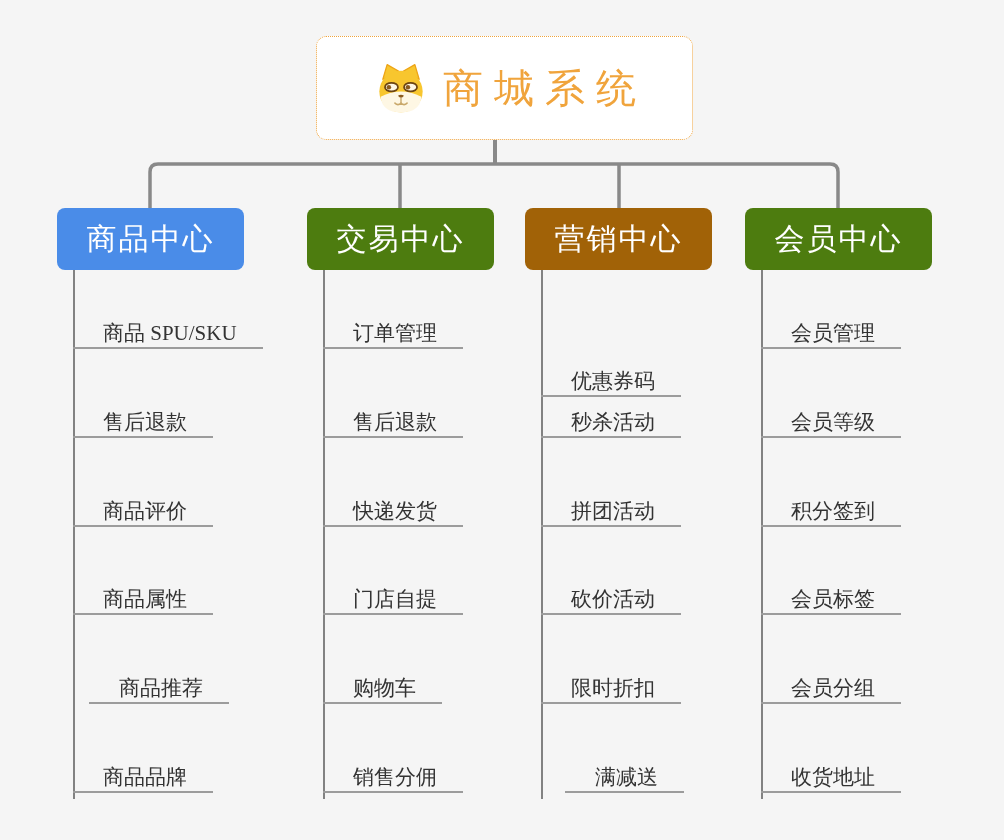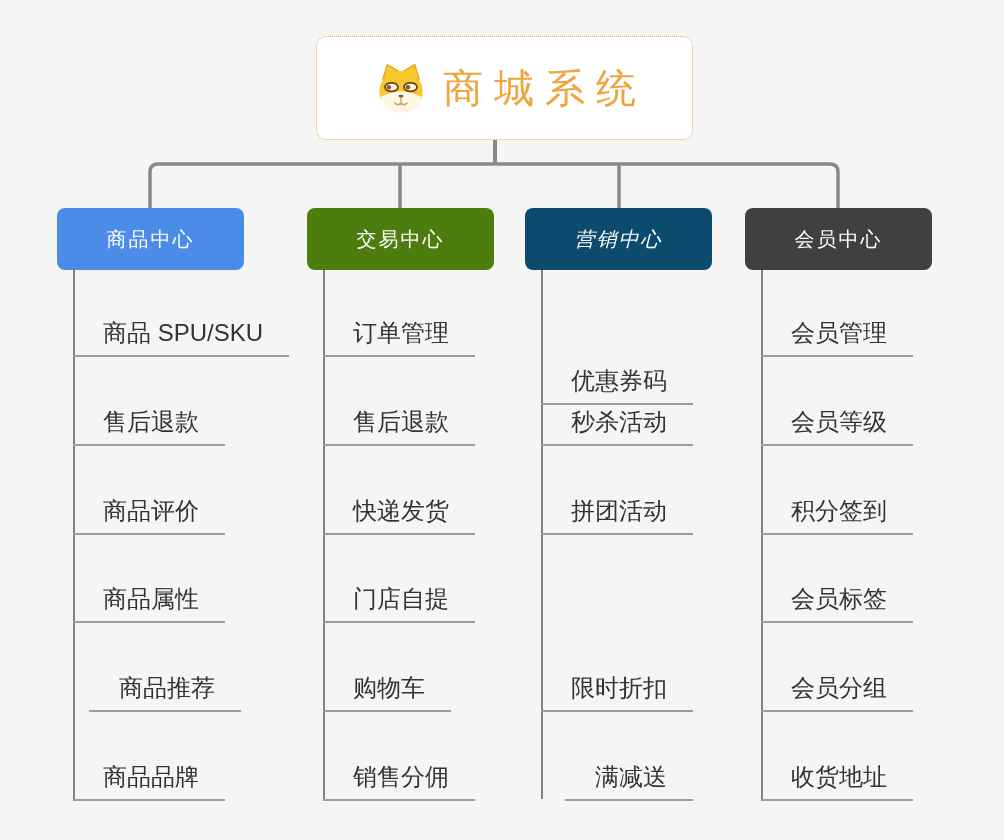--- a/index.html
+++ b/index.html
@@ -40,37 +40,38 @@
   }
   .shiba{width:56px;height:52px;flex:0 0 auto;}
 
   
   .branch{position:absolute;top:208px;width:250px;height:600px;}
   .branch-header{
     position:absolute;left:0;top:0;width:187px;height:62px;
     border-radius:8px;
     display:flex;align-items:center;justify-content:center;
     color:var(--header-text);
-    font-size:20px;
+    font-size:30px;
     letter-spacing:2px;
     white-space:nowrap;
   }
   .trunk{
     position:absolute;left:16px;top:62px;width:2px;height:529px;
     background:var(--trunk);
   }
   .item{
     position:absolute;left:16px;
     display:inline-block;
     white-space:nowrap;
-    font-size:24px;
+    font-size:21px;
     line-height:28px;
     color:var(--item-text);
-    padding:0 26px 8px 30px;
+    padding:0 26px 0 30px;
     border-bottom:2px solid var(--underline);
+    font-family:Liberation Serif, serif;
   }
 </style>
 </head>
 <body>
 
 <div class="canvas">
 
   <svg class="connectors" viewBox="0 0 1004 840">
     <path class="connector-path" d="M495 140 L495 164" fill="none" stroke-width="4" stroke="#898989"></path>
     <path class="connector-path" d="M150 208 L150 172 Q150 164 158 164 L830 164 Q838 164 838 172 L838 208" fill="none" stroke-width="3.5" stroke-linejoin="round" stroke="#898989"></path>
@@ -110,30 +111,31 @@
         <div class="branch-header" style="background: #4d7c0f;">交易中心</div>
         <div class="trunk"></div>
         <div class="item" style="top: 111px;">订单管理</div>
         <div class="item" style="top: 200px;">售后退款</div>
         <div class="item" style="top: 289px;">快递发货</div>
         <div class="item" style="top: 377px;">门店自提</div>
         <div class="item" style="top: 466px;">购物车</div>
         <div class="item" style="top: 555px;">销售分佣</div>
       </div>
       <div class="branch" style="left: 525px;">
-        <div class="branch-header" style="background: #0c4a6e; font-style: italic;">营销中心</div>
+        <div class="branch-header" style="background: #a16207;">营销中心</div>
         <div class="trunk"></div>
         <div class="item" style="top: 111px; margin-top: 48px;">优惠券码</div>
         <div class="item" style="top: 200px;">秒杀活动</div>
         <div class="item" style="top: 289px;">拼团活动</div>
+        <div class="item" style="top: 377px;">砍价活动</div>
         <div class="item" style="top: 466px;">限时折扣</div>
         <div class="item" style="top: 555px; margin-left: 24px;">满减送</div>
       </div>
       <div class="branch" style="left: 745px;">
-        <div class="branch-header" style="background: #404040;">会员中心</div>
+        <div class="branch-header" style="background: #4d7c0f;">会员中心</div>
         <div class="trunk"></div>
         <div class="item" style="top: 111px;">会员管理</div>
         <div class="item" style="top: 200px;">会员等级</div>
         <div class="item" style="top: 289px;">积分签到</div>
         <div class="item" style="top: 377px;">会员标签</div>
         <div class="item" style="top: 466px;">会员分组</div>
         <div class="item" style="top: 555px;">收货地址</div>
       </div>
     </div>
 

